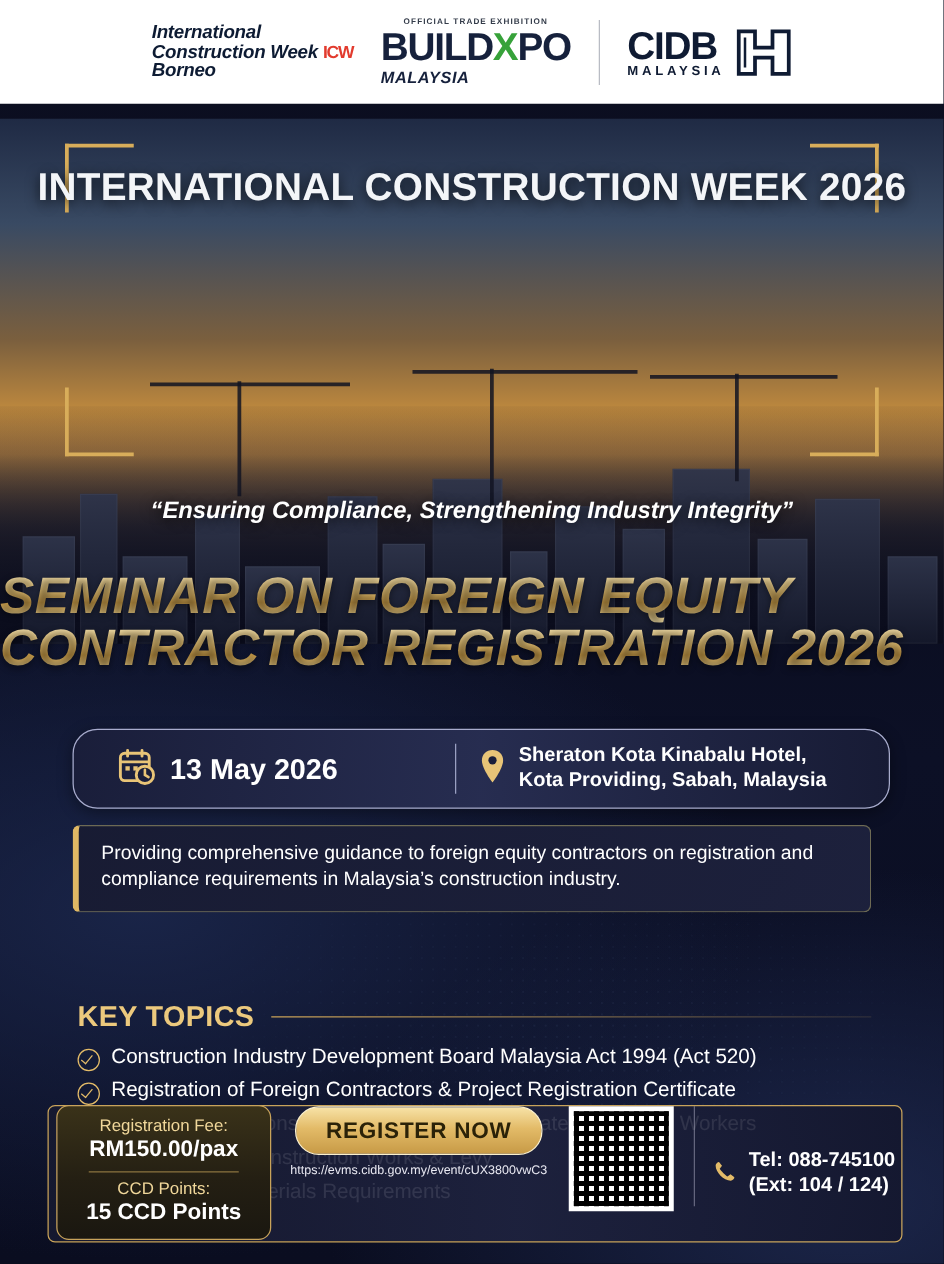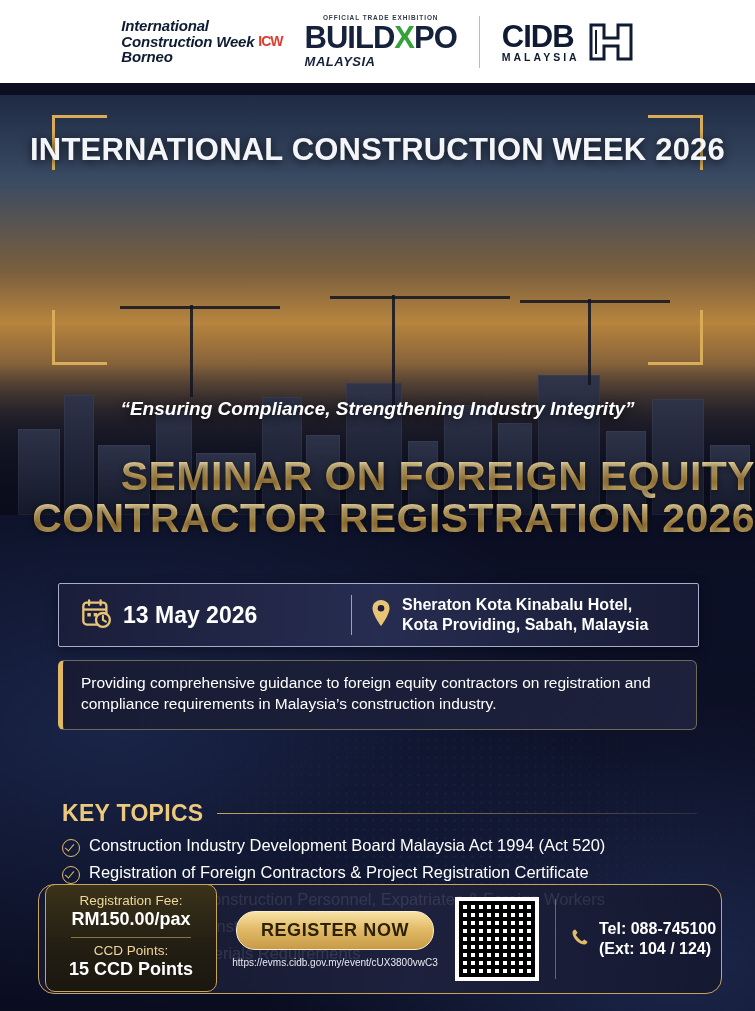--- a/index.html
+++ b/index.html
@@ -198,49 +198,51 @@
     font-weight: bold;
     color: #ffffff;
     text-shadow: 0 2px 10px rgba(0,0,0,0.8);
   }
 
   
   .main-title {
     position: absolute;
     top: 456px;
     left: 0; right: 0;
-    text-align: right;
+    text-align: left;
     z-index: 6;
     line-height: 1.02;
+    font-style: italic;
   }
   .main-title .line {
     font-size: 41px;
     font-weight: bold;
     letter-spacing: 0.4px;
     background: linear-gradient(180deg, #fcedc0 0%, #e7c477 38%, #c79a46 62%, #f2dfa6 100%);
     -webkit-background-clip: text;
     background-clip: text;
     color: transparent;
     text-shadow: 0 2px 6px rgba(0,0,0,0.45);
   }
 
   
   .dv-bar {
     position: absolute;
     top: 583px;
     left: 58px;
     width: 639px;
     height: 62px;
-    border-radius: 2px;
+    border-radius: 20px;
     border: 1px solid #a8accd;
     background: linear-gradient(90deg, rgba(26,30,58,0.95) 0%, rgba(40,46,82,0.95) 50%, rgba(24,28,54,0.95) 100%);
     display: flex;
     align-items: center;
     z-index: 6;
     box-shadow: 0 3px 12px rgba(0,0,0,0.4);
+    padding-left: 13px;
   }
   .dv-left {
     display: flex;
     align-items: center;
     gap: 12px;
     padding-left: 22px;
     width: 270px;
   }
   .dv-date {
     font-size: 23px;
@@ -352,25 +354,24 @@
   }
 
   
   .footer {
     position: absolute;
     left: 38px;
     top: 884px;
     width: 682px;
     height: 108px;
     border: 1px solid #c8a35a;
-    border-radius: 16px;
+    border-radius: 6px;
     background: linear-gradient(90deg, rgba(22,25,48,0.9) 0%, rgba(30,34,62,0.9) 55%, rgba(20,23,46,0.9) 100%);
     z-index: 6;
     display: flex;
-    align-items: center;
   }
   .fee-box {
     width: 172px;
     margin-left: 6px;
     height: 108px;
     border: 1px solid #c8a35a;
     border-radius: 10px;
     background: linear-gradient(180deg, #3a3219 0%, #241f13 55%, #1a1710 100%);
     display: flex;
     flex-direction: column;

